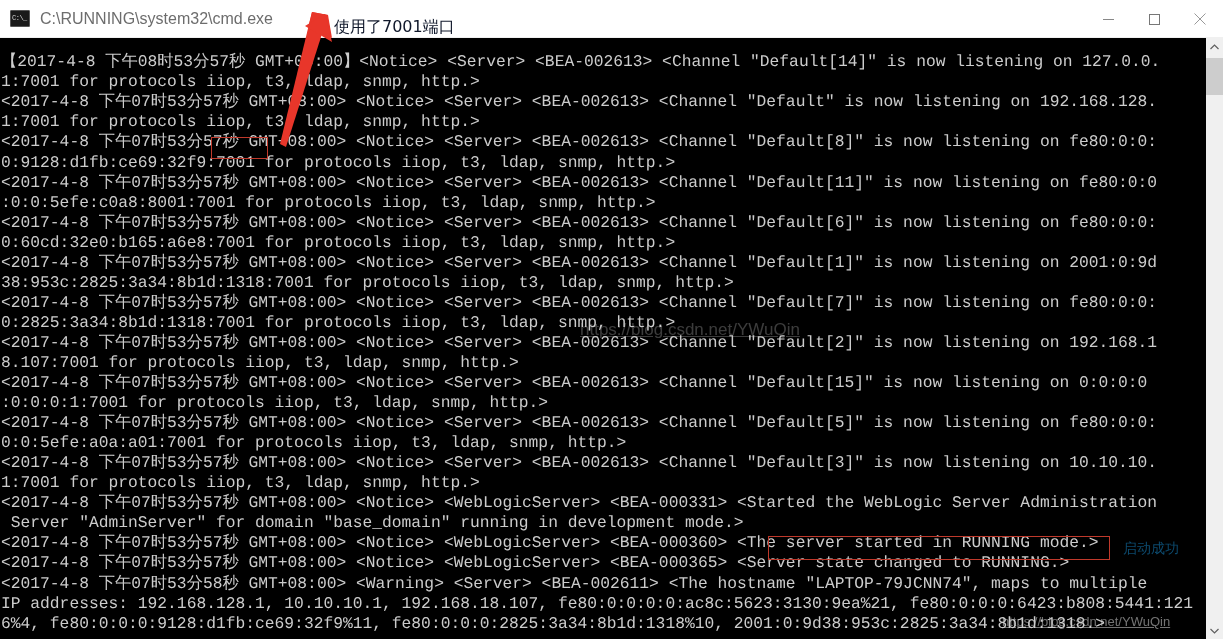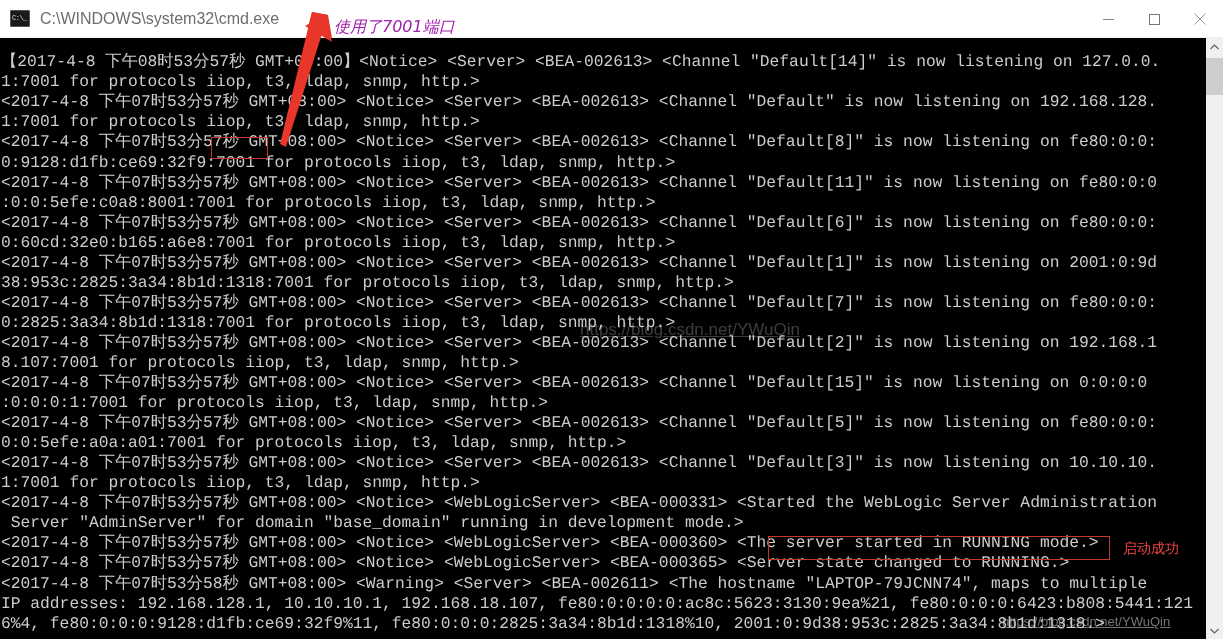--- a/index.html
+++ b/index.html
@@ -68,24 +68,23 @@
     justify-content: center;
   }
   .win-btn svg { display: block; }
 
   
   #annot-port {
     position: absolute;
     left: 334px; top: 17px;
     font-family: "DejaVu Sans", sans-serif;
     font-size: 16px;
-    color: #a21caf;
+    color: #0f172a;
     white-space: nowrap;
     z-index: 40;
-    font-style: italic;
   }
   #arrow-svg {
     position: absolute;
     left: 250px; top: 12px;
     z-index: 35;
     pointer-events: none;
   }
 
   
   #console {
@@ -118,21 +117,21 @@
     pointer-events: none;
   }
   #hl-7001 { left: 211px; top: 137px; width: 57px; height: 22px; }
   #hl-running { left: 768px; top: 536px; width: 342px; height: 24px; }
 
   #annot-success {
     position: absolute;
     left: 1123px; top: 540px;
     font-family: "DejaVu Sans", sans-serif;
     font-size: 14px;
-    color: #ef4444;
+    color: #0c4a6e;
     z-index: 25;
     white-space: nowrap;
   }
 
   
   .watermark {
     position: absolute;
     color: rgba(255,255,255,0.22);
     font-family: "Liberation Sans", sans-serif;
     z-index: 15;
@@ -181,21 +180,21 @@
     background: #f0f0f0;
   }
 </style>
 </head>
 <body>
 
 <div id="window">
 
   <div id="titlebar">
     <div id="app-icon"></div>
-    <div id="title-text">C:\WINDOWS\system32\cmd.exe</div>
+    <div id="title-text">C:\RUNNING\system32\cmd.exe</div>
 
     <div id="win-controls">
       <div class="win-btn">
         <svg width="11" height="11" viewBox="0 0 11 11">
           <line x1="0" y1="5.5" x2="11" y2="5.5" stroke="#888" stroke-width="1"></line>
         </svg>
       </div>
       <div class="win-btn">
         <svg width="11" height="11" viewBox="0 0 11 11">
           <rect x="0.5" y="0.5" width="10" height="10" fill="none" stroke="#777" stroke-width="1"></rect>

